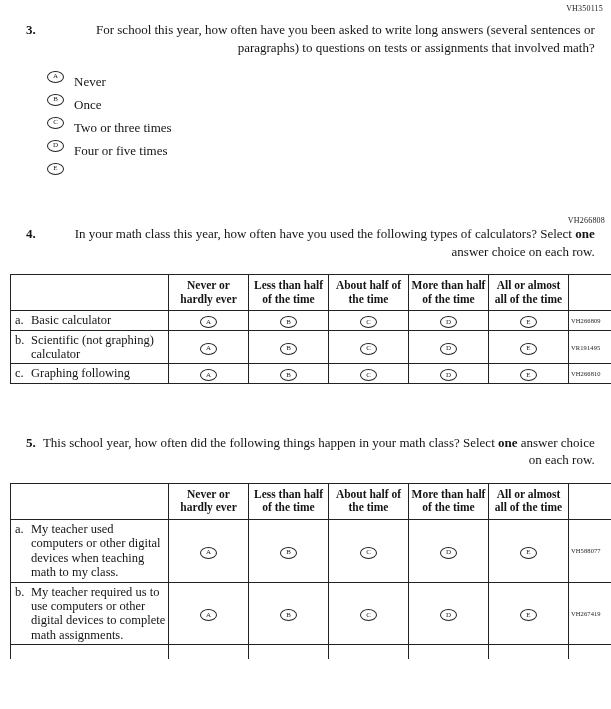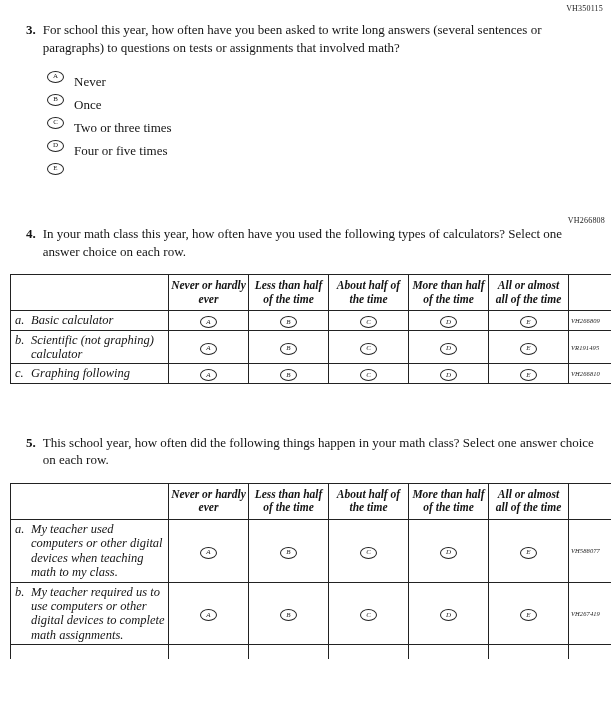--- a/index.html
+++ b/index.html
@@ -8,38 +8,38 @@
     width:611px; height:709px; background:#ffffff; color:#141414;
     font-family:"Liberation Serif", serif;
     overflow:hidden; position:relative; margin:0 auto;padding-left:8px;
   }
   .tiny-code { font-size:8px; color:#222; letter-spacing:.2px; }
   .top-code { text-align:right; padding:4px 8px 0 0; }
   .right-code { text-align:right; padding-right:6px; }
 
   .question { display:flex; gap:7px; margin-left:18px; margin-right:14px; }
   .qnum { font-weight:bold; font-size:13px; line-height:1.35; }
-  .qtext { font-size:13px; line-height:1.35; max-width:552px; }
-  .qtext b { font-weight:normal; }
+  .qtext { font-size:13px; line-height:1.35; max-width:552px;text-align:right; }
+  .qtext b { font-weight:bold; }
 
   .options { margin:9px 0 0 39px; }
   .option { display:flex; align-items:center; gap:10px; height:23px; }
   .option-label { font-size:13px;margin-top:10px; }
 
   .bubble {
     display:inline-flex; align-items:center; justify-content:center;
     width:17px; height:12px; border:1.2px solid #222; border-radius:50%;
     font-size:7px; line-height:1; color:#222; background:#fff; flex:0 0 auto;
   }
 
   table.qtable {
     border-collapse:collapse; width:606px; margin-left:2px;
     table-layout:fixed; font-size:12.5px;
   }
-  .qtable td, .qtable th { border:1px solid #222;font-style:italic; }
+  .qtable td, .qtable th { border:1px solid #222; }
   .qtable th {
     font-weight:bold; font-size:11.5px; line-height:1.18;
     text-align:center; vertical-align:middle; padding:4px 2px;
   }
   .hdr-empty { background:#fff; }
   td.label-cell { vertical-align:top; padding:2px 2px 2px 4px; }
   .lbl { display:flex; gap:4px; font-size:12.5px; line-height:1.15; }
   .lbl .letter { flex:0 0 12px; }
   td.ans { text-align:center; vertical-align:middle; }
   td.code-cell {

